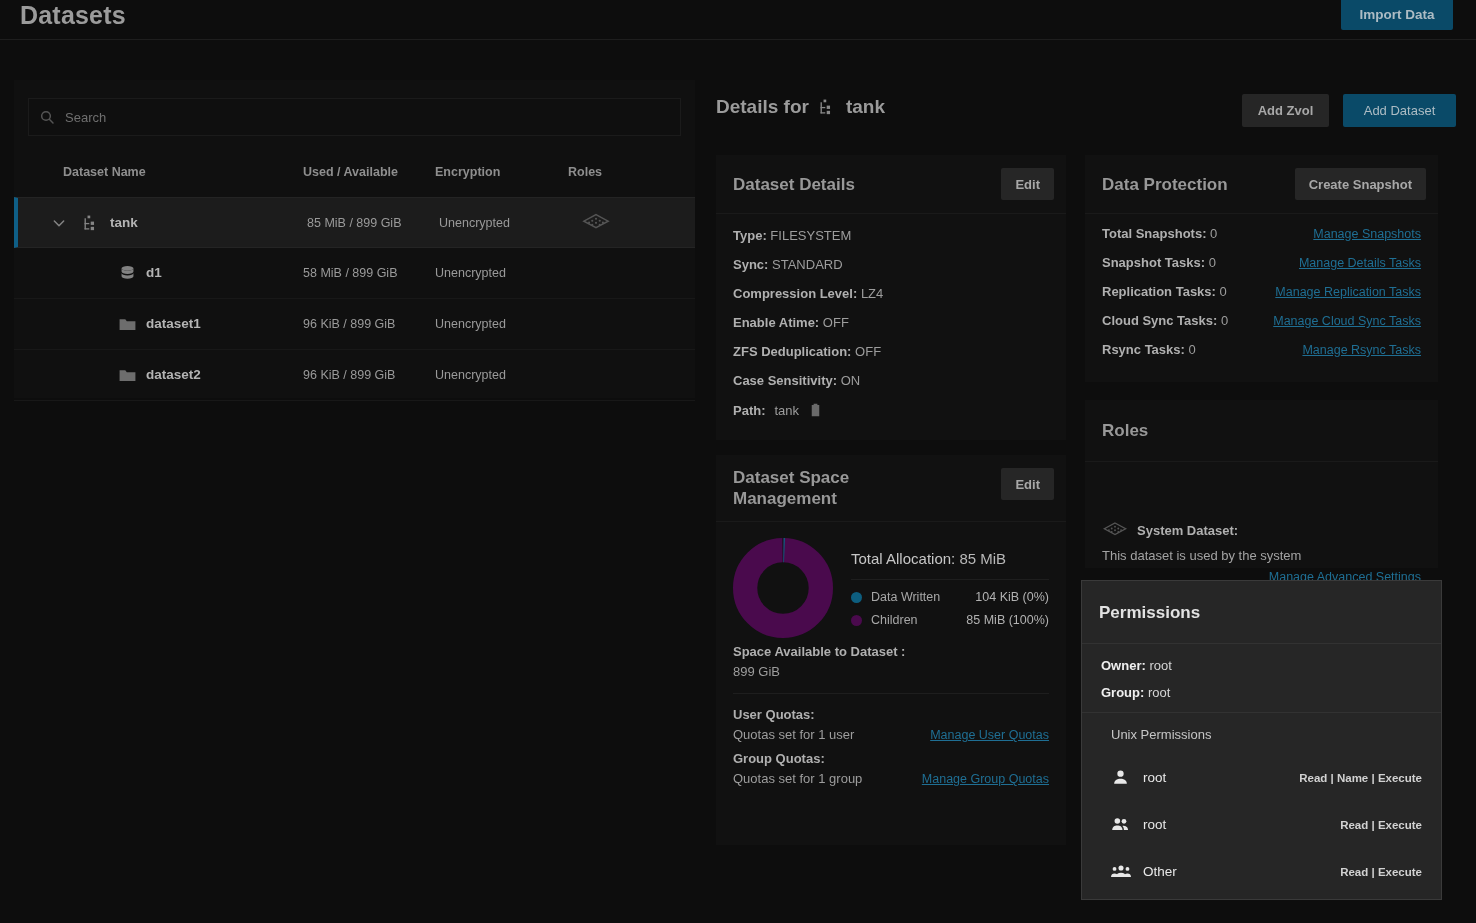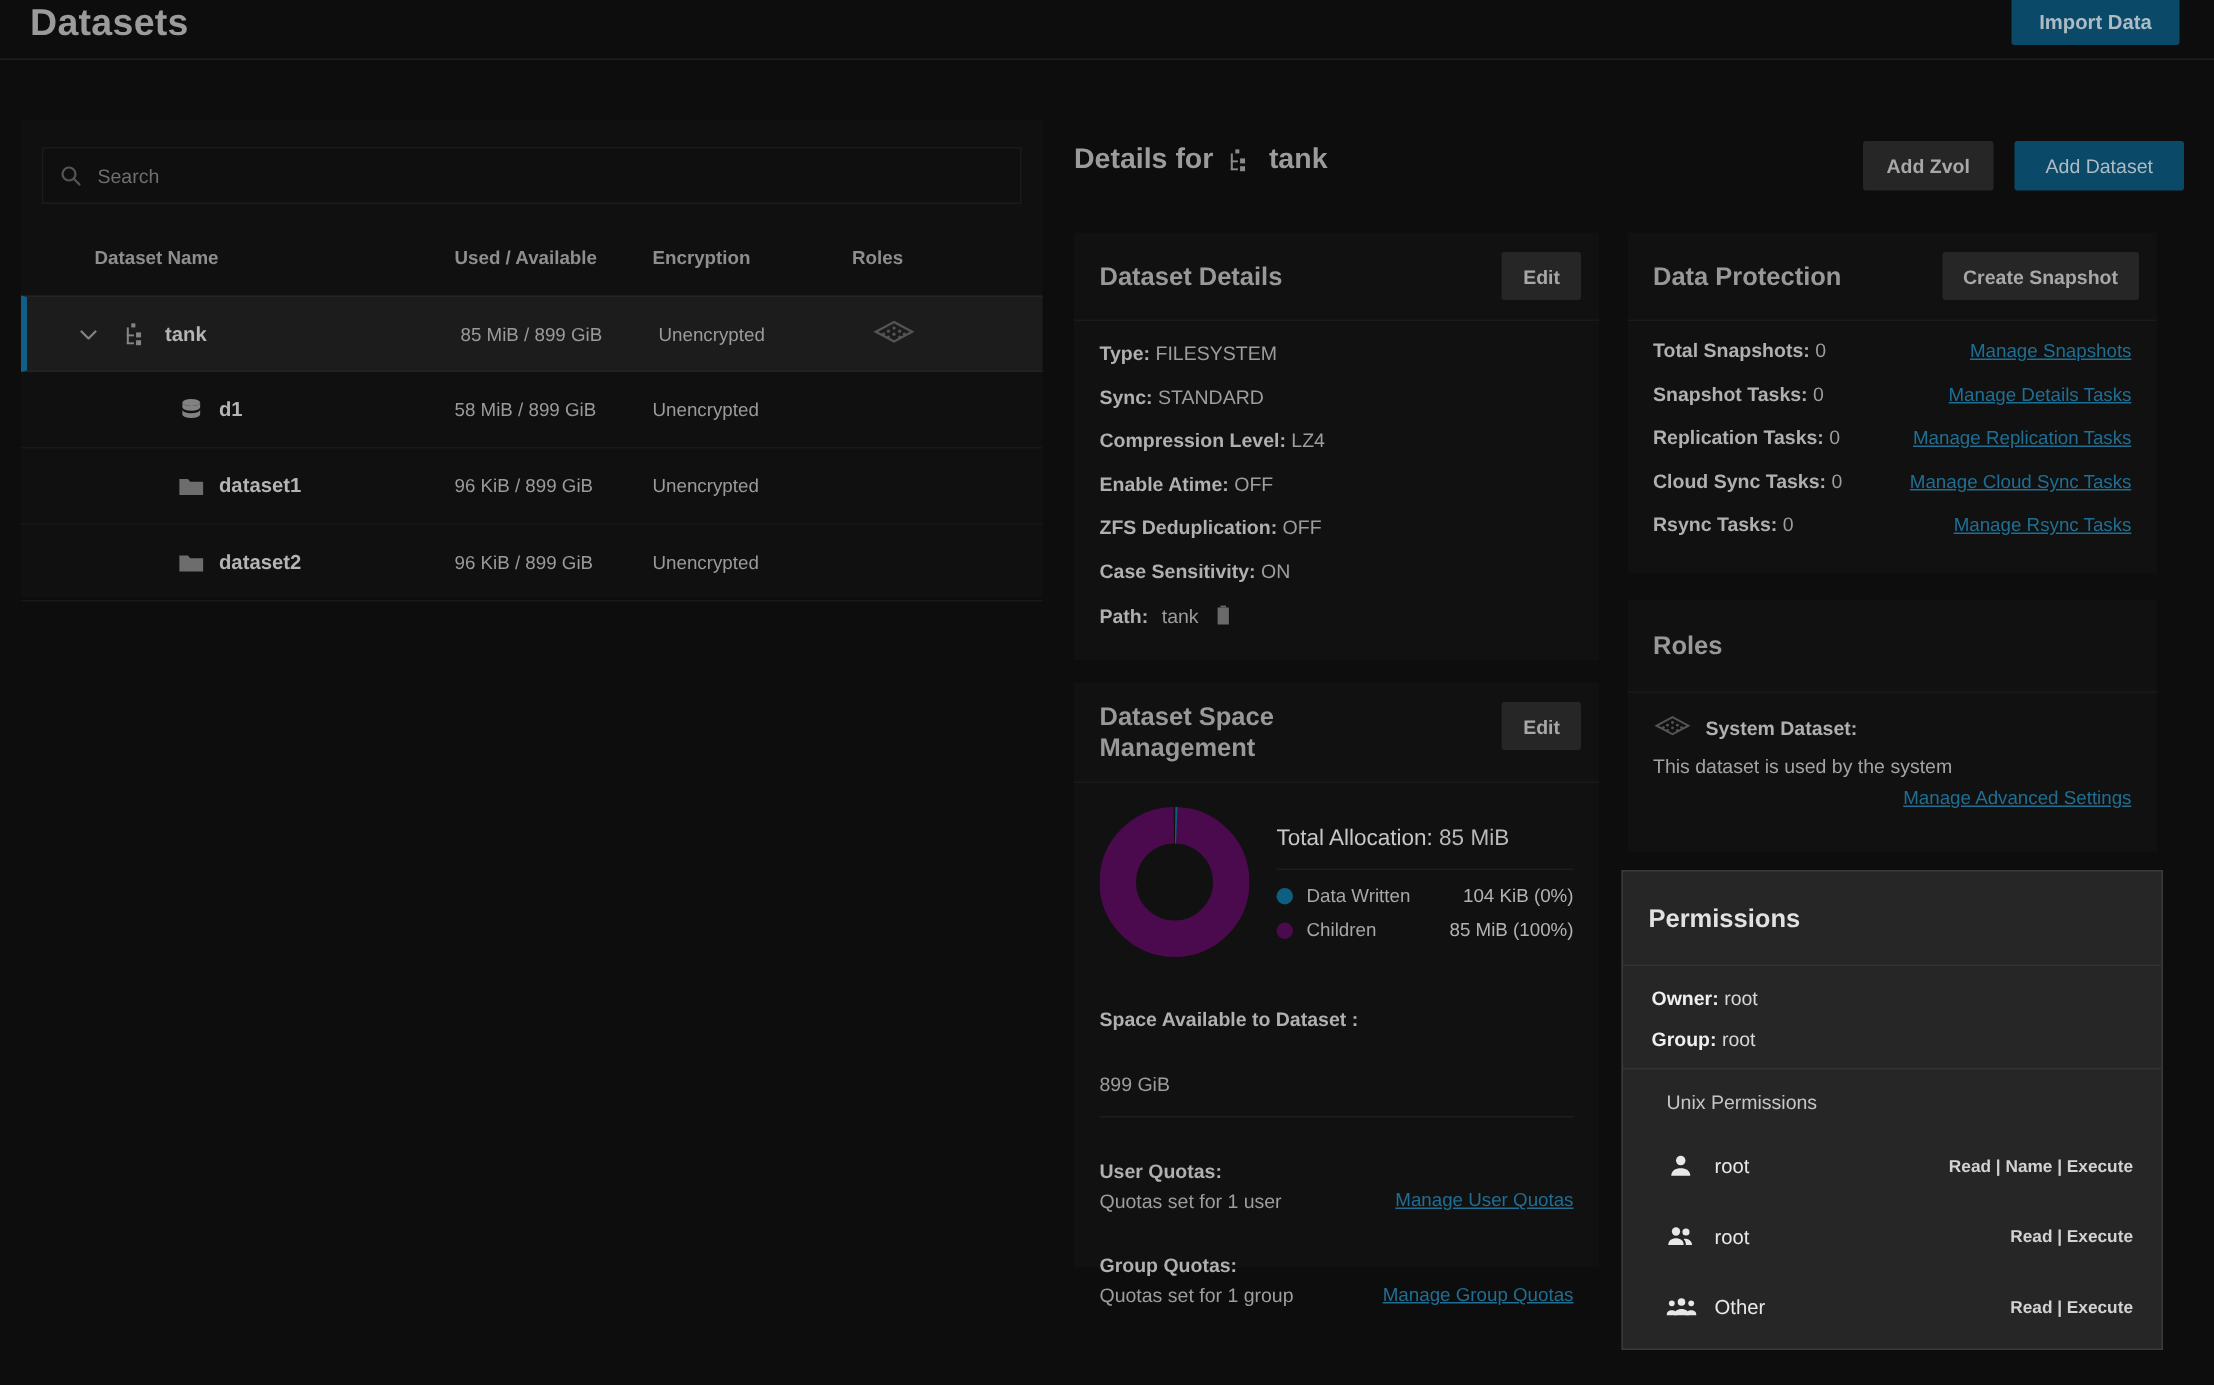--- a/index.html
+++ b/index.html
@@ -156,44 +156,44 @@
   .legend-row {
     display: flex; align-items: center; font-size: 12.5px;
     color: #a7a7a7; margin-bottom: 9px;
   }
   .dot { width: 11px; height: 11px; border-radius: 50%; margin-right: 9px; flex: 0 0 11px; }
   .legend-label { flex: 1; }
   .legend-val { color: #b2b2b2; }
 
   .space-body { padding: 6px 17px 0 17px; font-size: 13px; color: #9d9d9d; }
   .space-body b { color: #b0b0b0; }
-  .sp-line { margin-bottom: 5px; margin-top: 28px; }
+  .sp-line { margin-bottom: 5px; }
   .sp-divider { height: 1px; background: #1e1e1e; margin: 14px 0 13px 0; }
-  .quota-row { display: flex; justify-content: space-between; align-items: flex-start; }
+  .quota-row { display: flex; justify-content: space-between; align-items: flex-end; }
   .qlink { color: #1f6f94; text-decoration: underline; font-size: 12.5px; cursor: pointer; }
 
   
   #card-protection { left: 1085px; top: 155px; width: 353px; height: 227px; }
   .dp-body { padding: 12px 17px 0 17px; }
   .dp-row {
     display: flex; align-items: baseline; justify-content: space-between;
     font-size: 13px; color: #9d9d9d; margin-bottom: 14px; gap: 10px;
   }
   .dp-row b { color: #b0b0b0; }
   .dp-link {
     color: #1f6f94; text-decoration: underline; font-size: 12.5px; cursor: pointer;
     white-space: nowrap; overflow: hidden; text-overflow: ellipsis; max-width: 175px;
     text-align: right; direction: ltr;
   }
 
   
   #card-roles { left: 1085px; top: 400px; width: 353px; height: 168px; }
   #card-roles .card-head { height: 62px; }
   .roles-body { padding: 14px 17px 0 17px; font-size: 13px; color: #9d9d9d; }
-  .roles-title { display: flex; align-items: center; gap: 9px; margin-bottom: 9px; }
+  .roles-title { display: flex; align-items: center; gap: 9px; margin-bottom: 9px; margin-top: 45px; }
   .roles-title b { color: #b0b0b0; }
   .roles-icon { width: 26px; height: 18px; opacity: .55; }
   .roles-desc { margin-bottom: 7px; color: #a3a3a3; }
   .roles-link {
     display: block; text-align: right; color: #1f6f94; text-decoration: underline;
     font-size: 12.5px; cursor: pointer;
     white-space: nowrap; overflow: hidden; text-overflow: ellipsis; max-width: 180px;
     margin-left: auto;
   }
 

